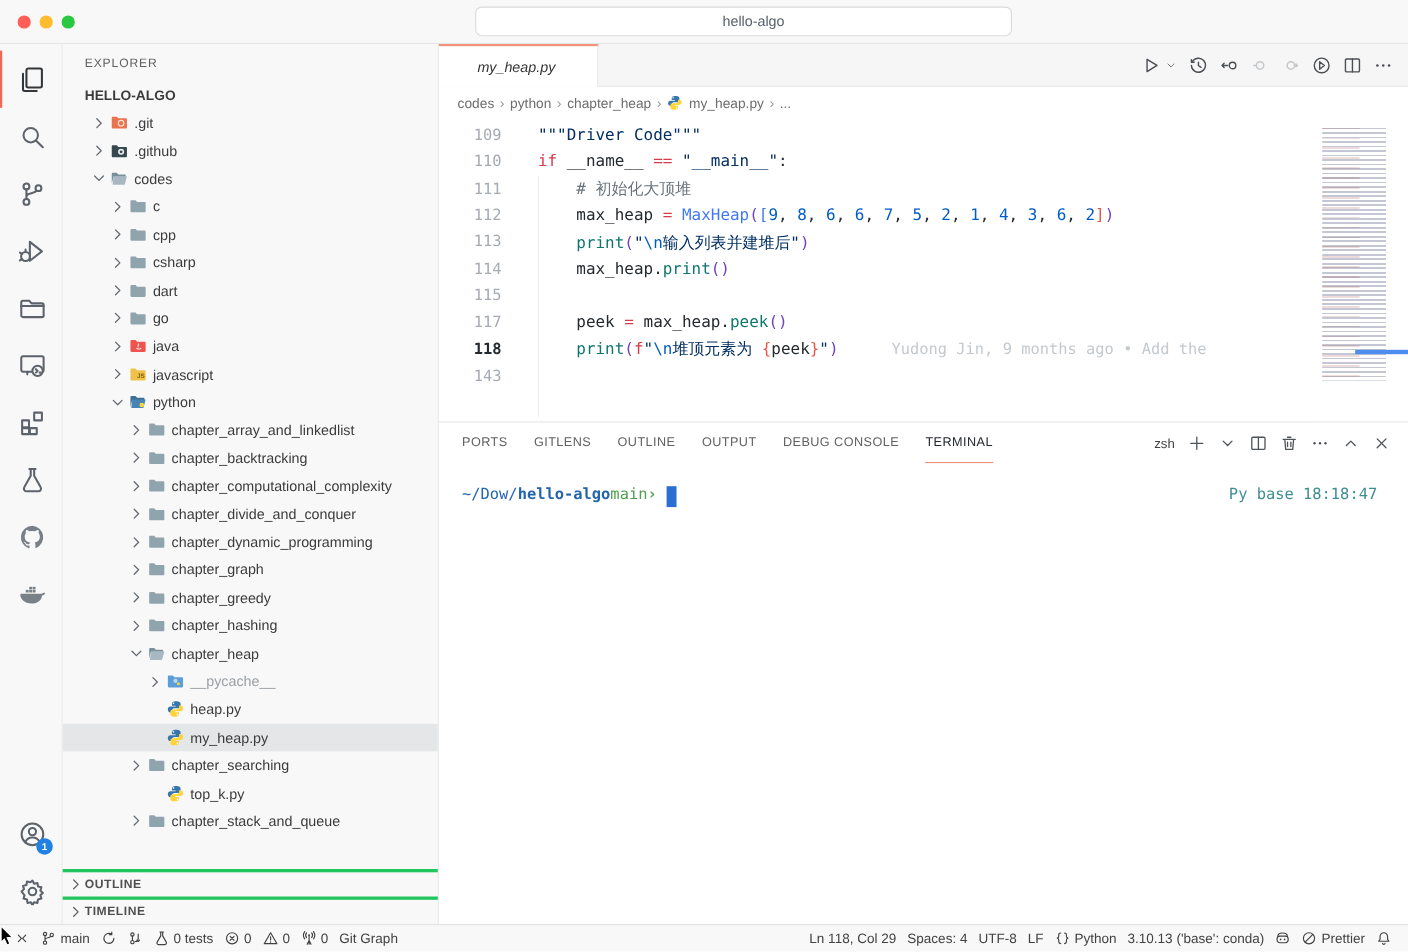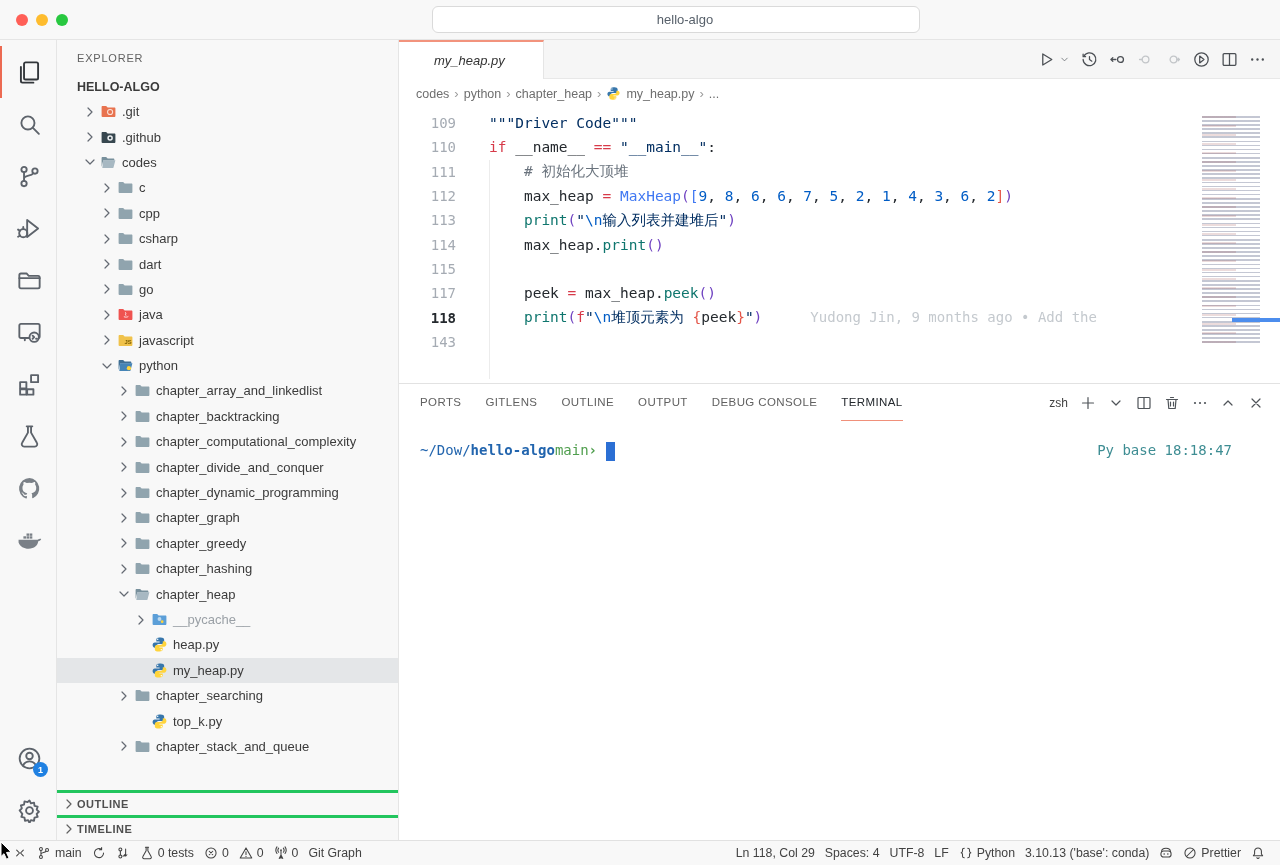--- a/index.html
+++ b/index.html
@@ -90,21 +90,21 @@
   .panel-tabs { height:37px; display:flex; align-items:center; padding-left:21px; flex:none; }
   .ptab { font-size:11.5px; letter-spacing:.4px; color:#616161; margin-right:24px; height:100%; display:flex; align-items:center; border-bottom:1.5px solid transparent; cursor:pointer; }
   .ptab.active { color:#24292e; border-bottom-color:#f0907a; }
   .panel-actions { margin-left:auto; display:flex; align-items:center; gap:12px; padding-right:16px; color:#4f5info advertising459; color:#4f5459; }
   .panel-actions .ic { width:16px; height:16px; }
   .panel-actions .shell { display:flex; align-items:center; gap:5px; font-size:12px; color:#424242; }
   .term { flex:1; position:relative; font-family:"DejaVu Sans Mono", monospace; font-size:14px; }
   .term-line { position:absolute; left:21px; top:21px; display:flex; }
   .tblue { color:#2265ae; } .tbold { font-weight:bold; } .tgreen { color:#4f9e4d; }
   .cursor-block { display:inline-block; width:9px; height:19px; background:#2b6fd4; margin-left:9px; }
-  .term-right { position:absolute; right:48px; top:21px; color:#3e8d93; }
+  .term-right { position:absolute; right:28px; top:21px; color:#3e8d93; }
 
   
   .statusbar { height:25px; background:#f8f8f8; border-top:1px solid #e1e1e1; display:flex; align-items:center; font-size:12.3px; color:#424242; padding:0 10px 0 8px; flex:none; }
   .sb-item { display:flex; align-items:center; gap:4px; padding:0 5px; height:100%; cursor:pointer; }
   .sb-item .ic { width:14px; height:14px; }
   .sb-left { display:flex; align-items:center; }
   .sb-right { margin-left:auto; display:flex; align-items:center; }
 
   .mouse-cursor { position:absolute; left:0; top:842px; z-index:99; }
 

